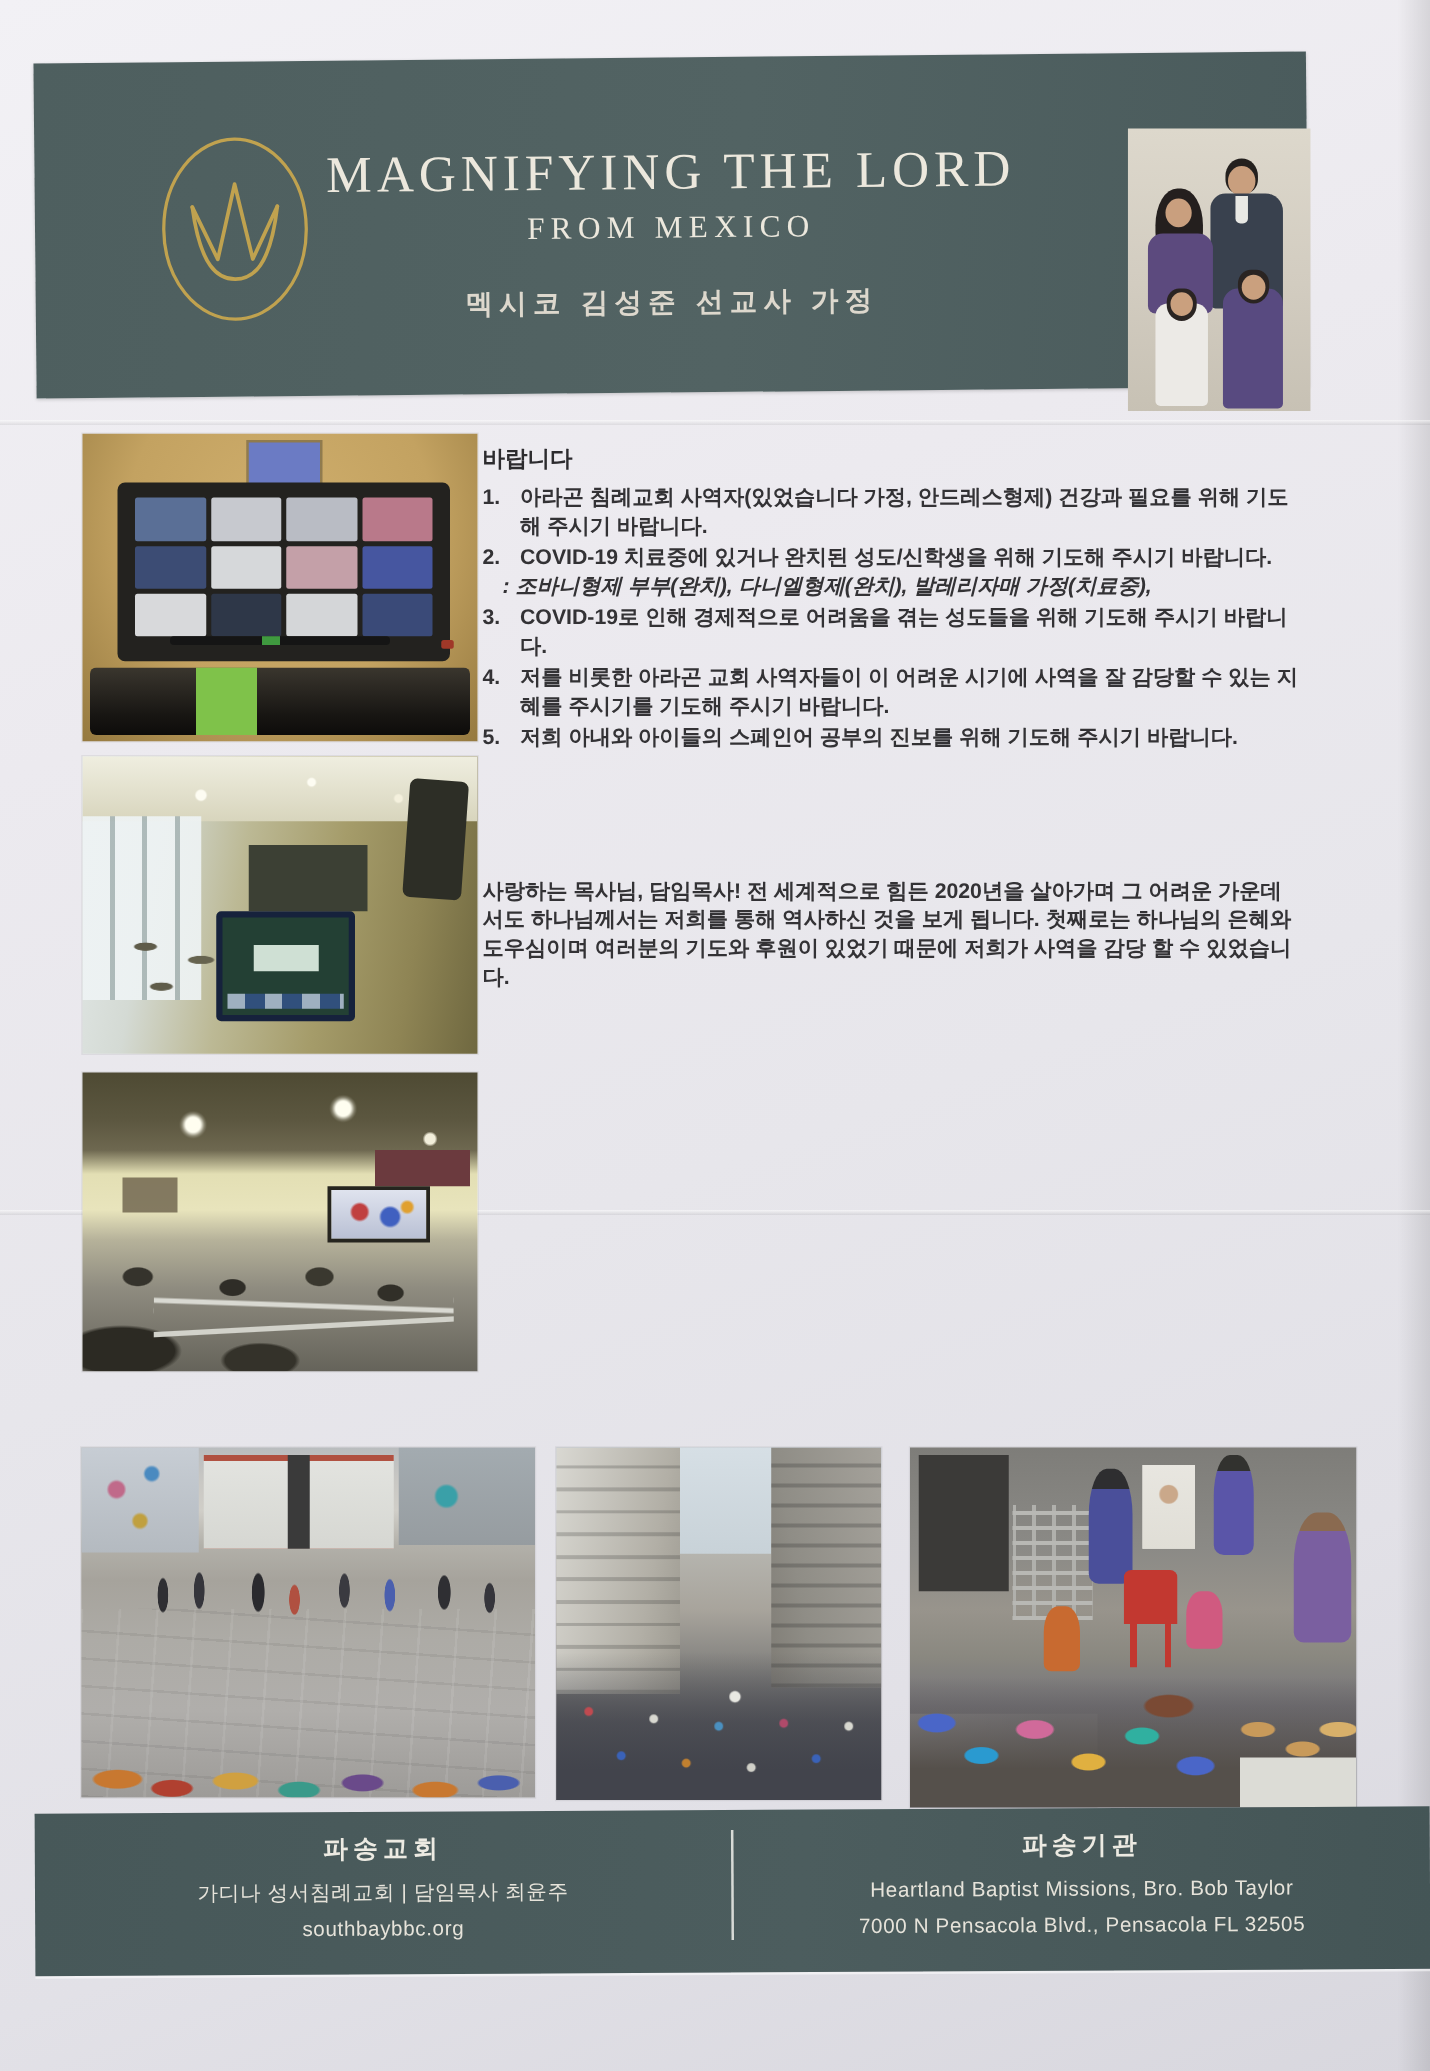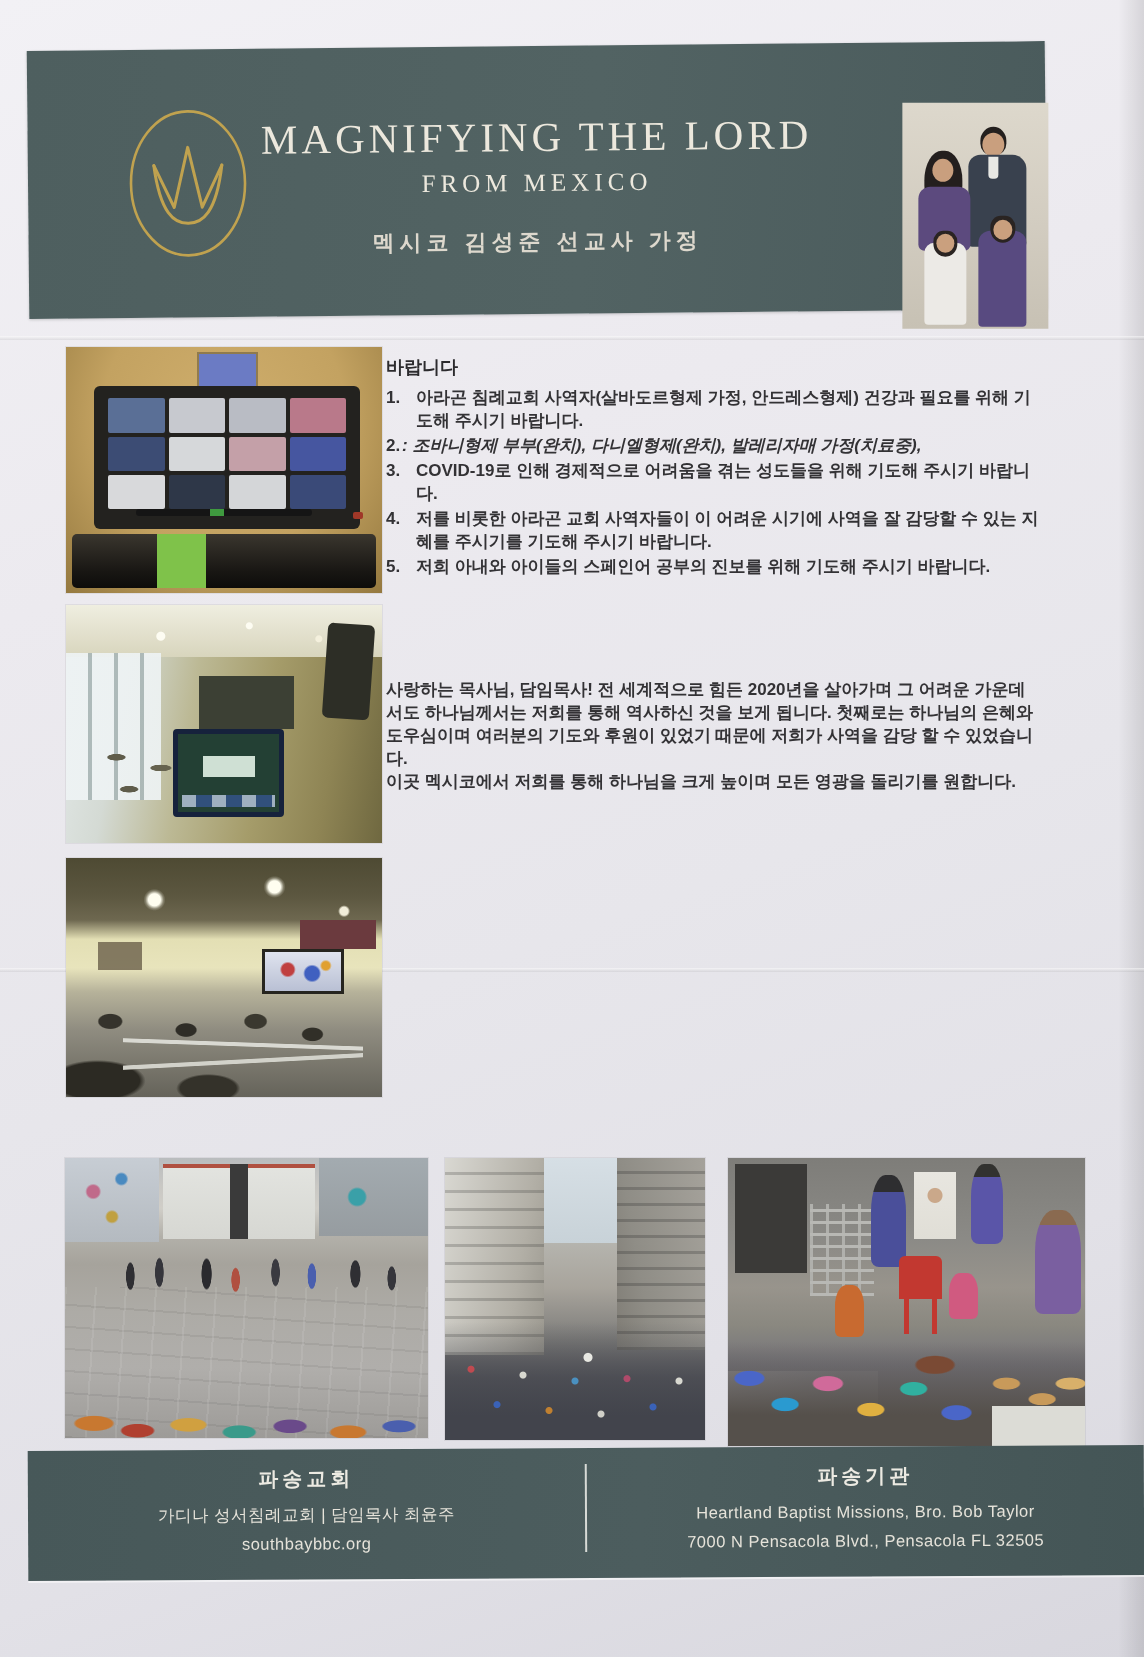--- a/index.html
+++ b/index.html
@@ -269,43 +269,43 @@
     <div class="p3-crowd"></div>
     <div class="p3-tables"></div>
   </div>
 
   <div class="col">
 
     <div class="prayer-h">바랍니다</div>
 
     <div class="pitem">
       <span class="pnum">1.</span>
-      <span class="ptext">아라곤 침례교회 사역자(살바도르형제 가정, 안드레스형제) 건강과 필요를 위해 기도해 주시기 바랍니다.</span>
+      <span class="ptext">아라곤 침례교회 사역자(있었습니다 가정, 안드레스형제) 건강과 필요를 위해 기도해 주시기 바랍니다.</span>
     </div>
     <div class="pitem">
       <span class="pnum">2.</span>
       <span class="ptext">
+        <span>COVID-19 치료중에 있거나 완치된 성도/신학생을 위해 기도해 주시기 바랍니다.</span>
         <span class="sub1">: 조바니형제 부부(완치), 다니엘형제(완치), 발레리자매 가정(치료중),</span>
       </span>
     </div>
     <div class="pitem">
       <span class="pnum">3.</span>
       <span class="ptext">COVID-19로 인해 경제적으로 어려움을 겪는 성도들을 위해 기도해 주시기 바랍니다.</span>
     </div>
     <div class="pitem">
       <span class="pnum">4.</span>
       <span class="ptext">저를 비롯한 아라곤 교회 사역자들이 이 어려운 시기에 사역을 잘 감당할 수 있는 지혜를 주시기를 기도해 주시기 바랍니다.</span>
     </div>
     <div class="pitem">
       <span class="pnum">5.</span>
       <span class="ptext">저희 아내와 아이들의 스페인어 공부의 진보를 위해 기도해 주시기 바랍니다.</span>
     </div>
 
     <p class="para2">사랑하는 목사님, 담임목사! 전 세계적으로 힘든 2020년을 살아가며 그 어려운 가운데서도 하나님께서는 저희를 통해 역사하신 것을 보게 됩니다. 첫째로는 하나님의 은혜와 도우심이며 여러분의 기도와 후원이 있었기 때문에 저희가 사역을 감당 할 수 있었습니다.</p>
-    <p>이곳 멕시코에서 저희를 통해 하나님을 크게 높이며 모든 영광을 돌리기를 원합니다.</p>
   </div>
 
   <div class="photo pa">
     <div class="pa-left"></div>
     <div class="pa-shop"></div>
     <div class="pa-right"></div>
     <div class="pa-people"></div>
     <div class="pa-cobble"></div>
     <div class="pa-goods"></div>
   </div>

